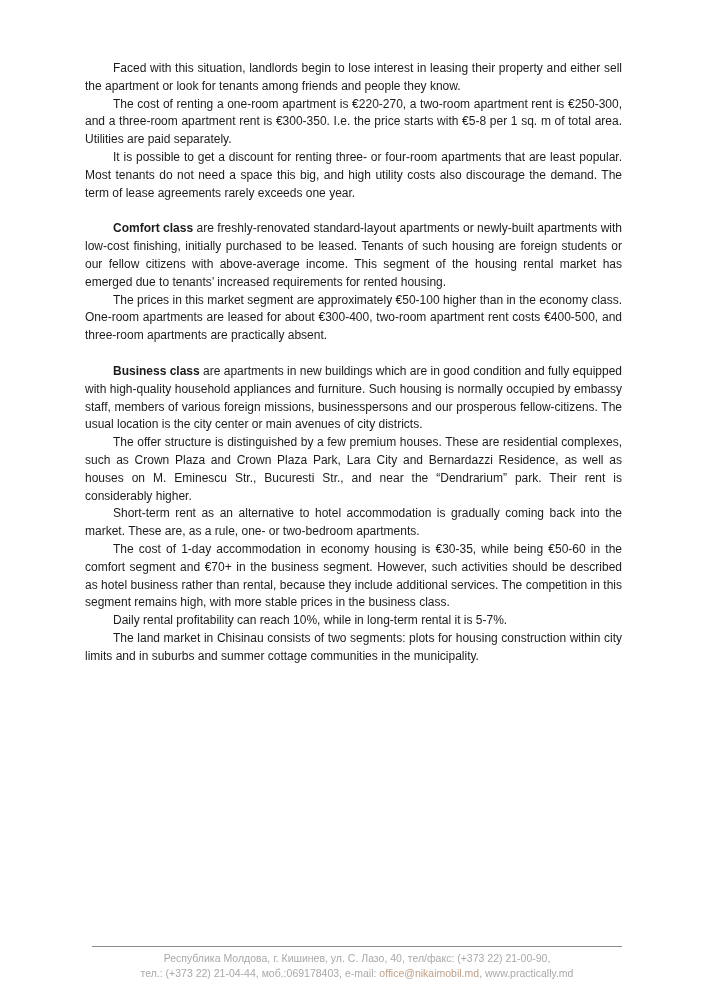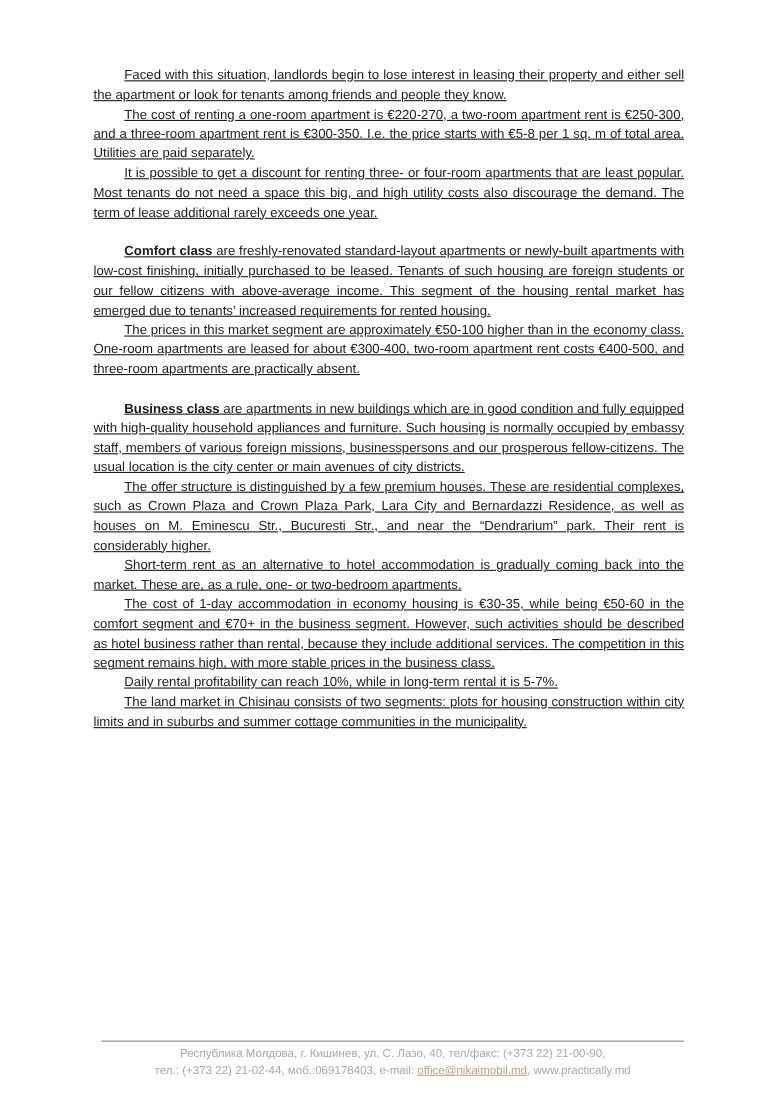--- a/index.html
+++ b/index.html
@@ -18,21 +18,20 @@
     position: absolute;
     inset: 0;
     background: #ffffff;
   }
   .content {
     position: absolute;
     left: 85px;
     right: 85px;
     top: 60px;
     color: #1b1b1b;
-    text-decoration: underline;
   }
   p.para {
     margin: 0;
     font-size: 12px;
     line-height: 17.8px;
     text-align: justify;
     text-indent: 28px;
     color: #1b1b1b;
   }
   p.sect {
@@ -57,45 +56,44 @@
     top: 946px;
     border-top: 1px solid #8c8c8c;
     padding-top: 4px;
     text-align: center;
     font-size: 10.5px;
     line-height: 15px;
     color: #a9a9a9;
   }
   .footer .email-link {
     color: #bfa088;
-    text-decoration: underline;
     cursor: pointer;
     text-align: right;
   }
 </style>
 </head>
 <body>
 
 <div class="page">
   <div class="content">
 
     <p class="para">Faced with this situation, landlords begin to lose interest in leasing their property and either sell the apartment or look for tenants among friends and people they know.</p>
     <p class="para">The cost of renting a one-room apartment is €220-270, a two-room apartment rent is €250-300, and a three-room apartment rent is €300-350. I.e. the price starts with €5-8 per 1 sq. m of total area. Utilities are paid separately.</p>
-    <p class="para">It is possible to get a discount for renting three- or four-room apartments that are least popular. Most tenants do not need a space this big, and high utility costs also discourage the demand. The term of lease additional rarely exceeds one year.</p>
+    <p class="para">It is possible to get a discount for renting three- or four-room apartments that are least popular. Most tenants do not need a space this big, and high utility costs also discourage the demand. The term of lease agreements rarely exceeds one year.</p>
 
     <p class="para sect"><strong>Comfort class</strong><span> are freshly-renovated standard-layout apartments or newly-built apartments with low-cost finishing, initially purchased to be leased. Tenants of such housing are foreign students or our fellow citizens with above-average income. This segment of the housing rental market has emerged due to tenants’ increased requirements for rented housing.</span></p>
     <p class="para">The prices in this market segment are approximately €50-100 higher than in the economy class. One-room apartments are leased for about €300-400, two-room apartment rent costs €400-500, and three-room apartments are practically absent.</p>
 
     <p class="para sect"><strong>Business class</strong><span> are apartments in new buildings which are in good condition and fully equipped with high-quality household appliances and furniture. Such housing is normally occupied by embassy staff, members of various foreign missions, businesspersons and our prosperous fellow-citizens. The usual location is the city center or main avenues of city districts.</span></p>
     <p class="para">The offer structure is distinguished by a few premium houses. These are residential complexes, such as Crown Plaza and Crown Plaza Park, Lara City and Bernardazzi Residence, as well as houses on M. Eminescu Str., Bucuresti Str., and near the “Dendrarium” park. Their rent is considerably higher.</p>
     <p class="para">Short-term rent as an alternative to hotel accommodation is gradually coming back into the market. These are, as a rule, one- or two-bedroom apartments.</p>
     <p class="para">The cost of 1-day accommodation in economy housing is €30-35, while being €50-60 in the comfort segment and €70+ in the business segment. However, such activities should be described as hotel business rather than rental, because they include additional services. The competition in this segment remains high, with more stable prices in the business class.</p>
     <p class="para">Daily rental profitability can reach 10%, while in long-term rental it is 5-7%.</p>
 
     <p class="para">The land market in Chisinau consists of two segments: plots for housing construction within city limits and in suburbs and summer cottage communities in the municipality.</p>
 
   </div>
 
   <div class="footer">
     <div>Республика Молдова, г. Кишинев, ул. С. Лазо, 40, тел/факс: (+373 22) 21-00-90,</div>
-    <div><span>тел.: (+373 22) 21-02-44, моб.:069178403, e-mail: </span><span class="email-link">office@nikaimobil.md</span><span>, www.practically.md</span></div>
+    <div><span>тел.: (+373 22) 21-04-44, моб.:069178403, e-mail: </span><span class="email-link">office@nikaimobil.md</span><span>, www.practically.md</span></div>
   </div>
 </div>
 
 </body></html>

